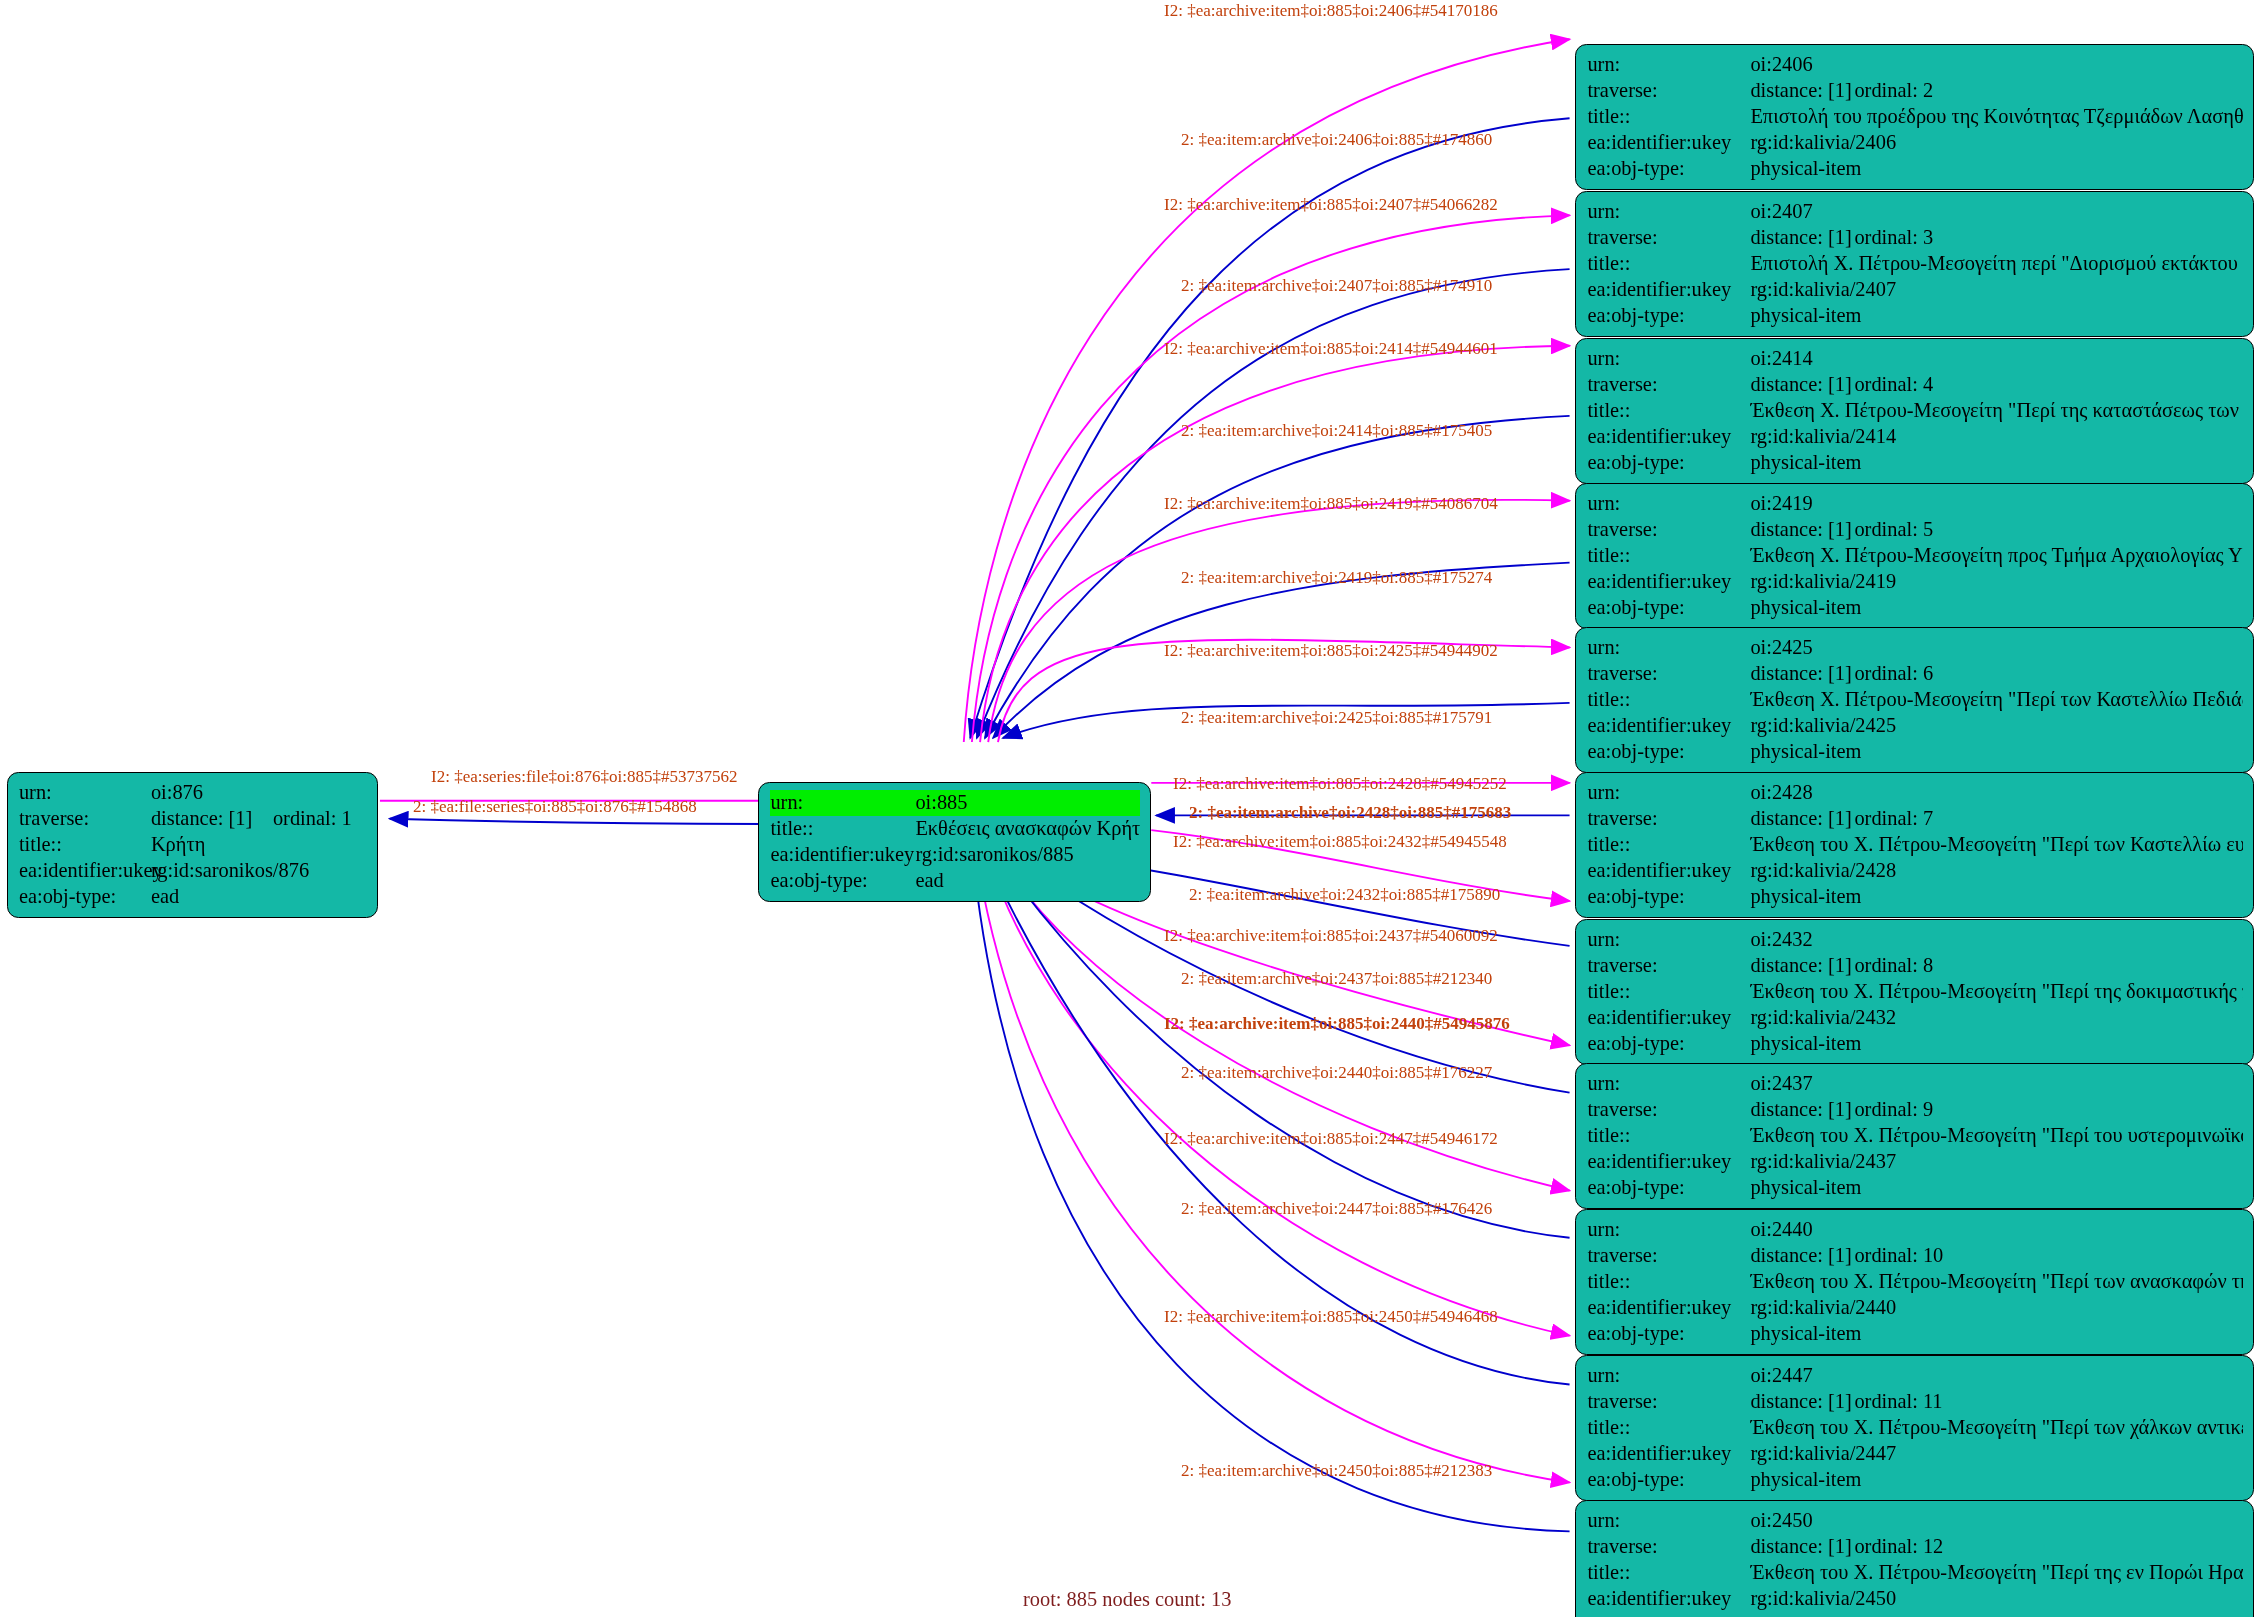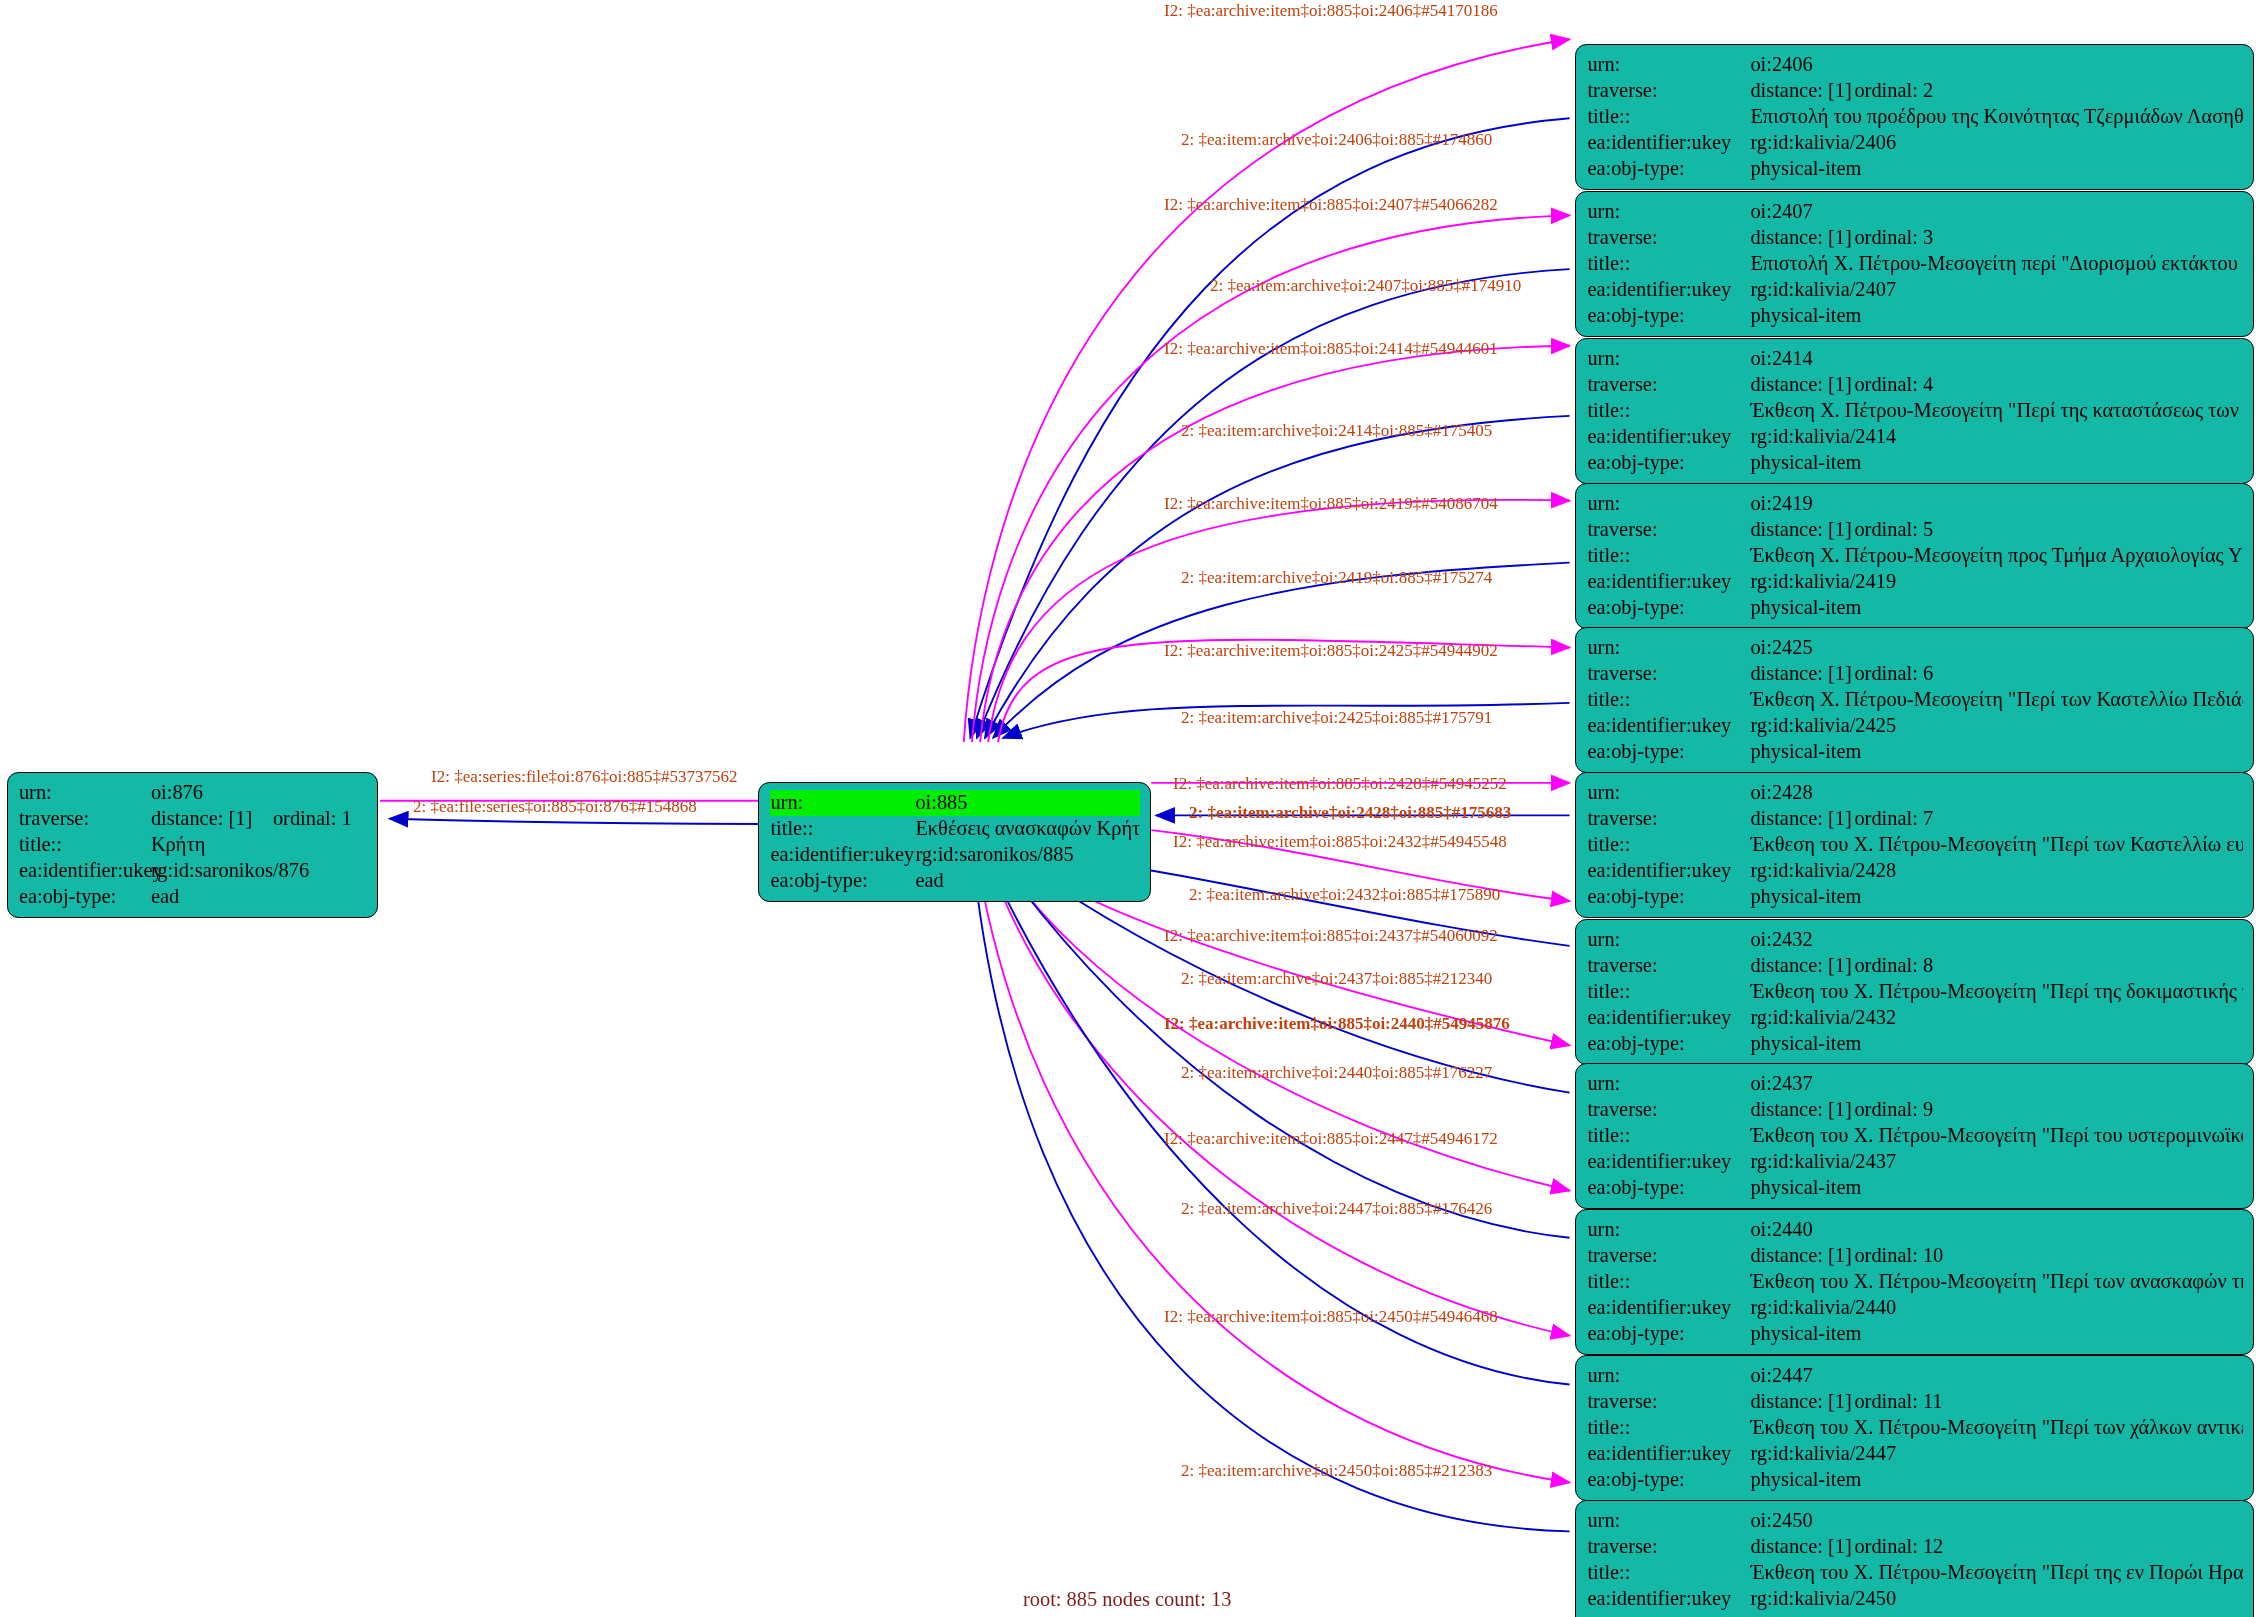--- a/index.html
+++ b/index.html
@@ -439,21 +439,21 @@
       </div>
   </div>
 
   <div class="edge-label" style="left:395px; top:768px;margin-left:36px;">I2: ‡ea:series:file‡oi:876‡oi:885‡#53737562</div>
   <div class="edge-label" style="left:413px; top:798px;">2: ‡ea:file:series‡oi:885‡oi:876‡#154868</div>
 
   <div class="edge-label" style="left:1164px; top:2.4px;">I2: ‡ea:archive:item‡oi:885‡oi:2406‡#54170186</div>
   <div class="edge-label" style="left:1181px; top:131px;">2: ‡ea:item:archive‡oi:2406‡oi:885‡#174860</div>
 
   <div class="edge-label" style="left:1164px; top:196px;">I2: ‡ea:archive:item‡oi:885‡oi:2407‡#54066282</div>
-  <div class="edge-label" style="left:1210px; top:277px;">2: ‡ea:item:archive‡oi:2407‡oi:885‡#174910</div>
+  <div class="edge-label" style="left:1181px; top:277px;">2: ‡ea:item:archive‡oi:2407‡oi:885‡#174910</div>
 
   <div class="edge-label" style="left:1164px; top:340px;">I2: ‡ea:archive:item‡oi:885‡oi:2414‡#54944601</div>
   <div class="edge-label" style="left:1181px; top:422px;">2: ‡ea:item:archive‡oi:2414‡oi:885‡#175405</div>
 
   <div class="edge-label" style="left:1164px; top:495px;">I2: ‡ea:archive:item‡oi:885‡oi:2419‡#54086704</div>
   <div class="edge-label" style="left:1181px; top:569px;">2: ‡ea:item:archive‡oi:2419‡oi:885‡#175274</div>
 
   <div class="edge-label" style="left:1164px; top:642px;">I2: ‡ea:archive:item‡oi:885‡oi:2425‡#54944902</div>
   <div class="edge-label" style="left:1181px; top:709px;">2: ‡ea:item:archive‡oi:2425‡oi:885‡#175791</div>
 

